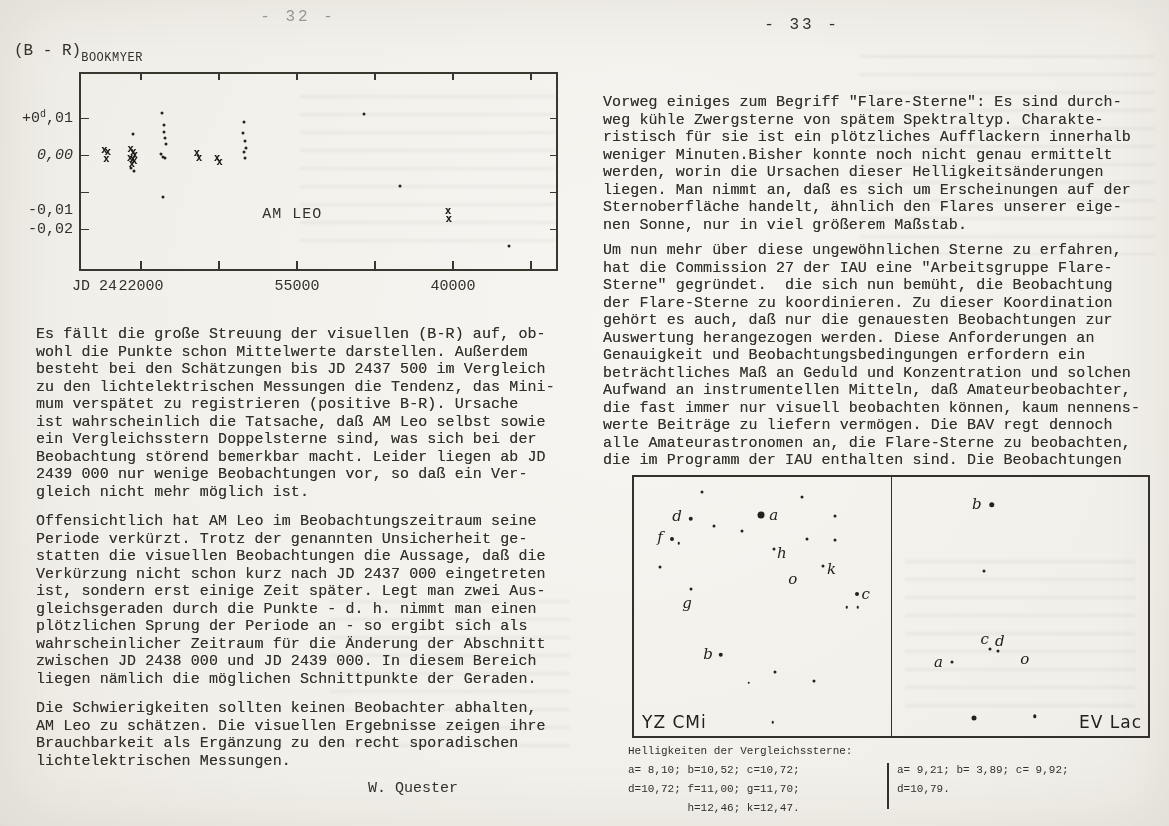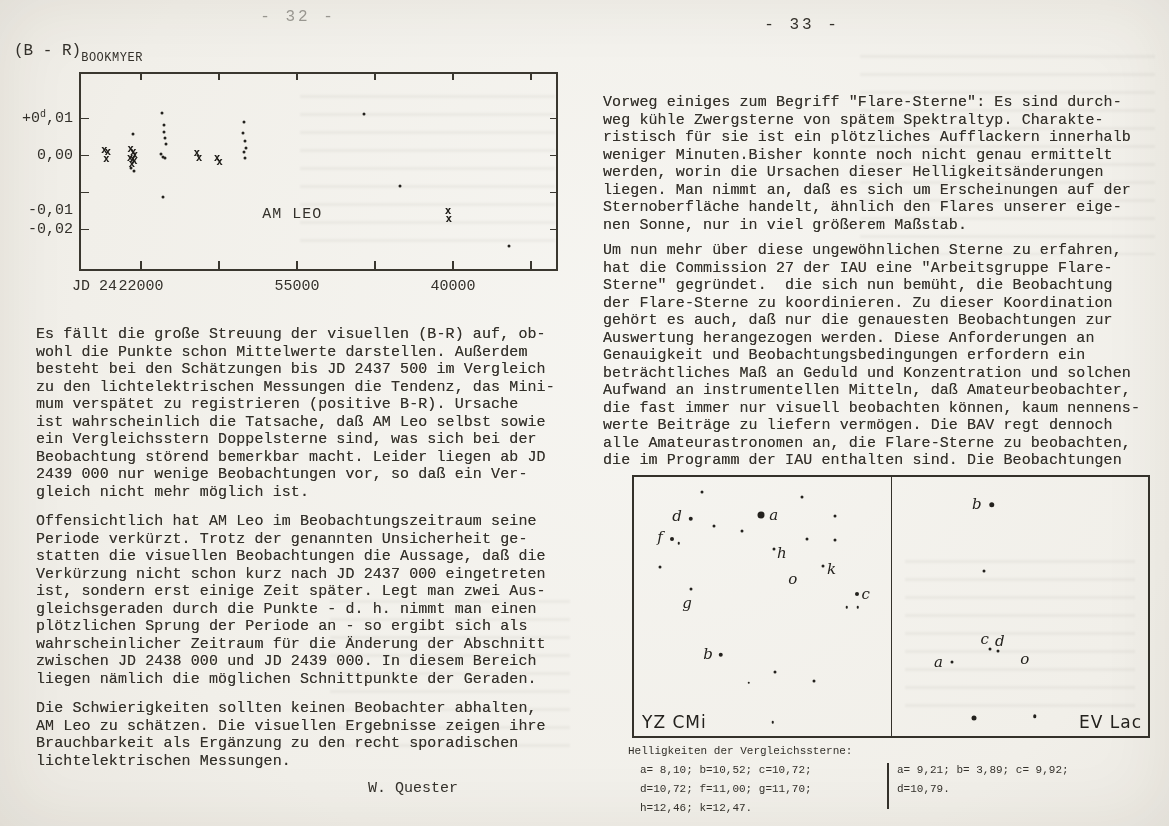--- a/index.html
+++ b/index.html
@@ -54,21 +54,21 @@
   .var-mark{position:absolute;transform:translate(-50%,-50%);
             font:italic 15px "DejaVu Serif","Liberation Serif",serif;color:#23211d;}
   .panel-label{position:absolute;bottom:4px;font-size:17px;letter-spacing:1px;
                font-family:"DejaVu Sans","Liberation Sans",sans-serif;color:#23211d;margin-top:48px;}
   .panel-label.pl-left{left:8px;}
   .panel-label.pl-right{right:6px;}
   
   #mags{position:absolute;left:628px;top:742px;width:535px;font-size:11px;line-height:19px;}
   #mags-heading{white-space:pre;}
   #mags-cols{position:relative;margin-top:0;}
-  #mags-left{position:absolute;left:12px;top:0;white-space:pre;}
+  #mags-left{position:absolute;left:0;top:0;white-space:pre;text-align:right;}
   #mags-divider{position:absolute;left:259px;top:2px;width:1.5px;height:46px;background:#33302a;}
   #mags-right{position:absolute;left:269px;top:0;white-space:pre;}
 </style>
 </head>
 <body>
 
 <div id="canvas">
 
   <div class="ghost" style="left:300px;top:95px;width:255px;height:160px;"></div>
   <div class="ghost" style="left:330px;top:600px;width:240px;height:150px;"></div>
@@ -96,21 +96,21 @@
       <div class="tick" style="left: 371.294px; top: 0px; width: 1.5px; height: 6px;"></div>
       <span class="xlab" style="left: 372.044px;">40000</span>
       <div class="tick" style="left: 449.291px; bottom: 0px; width: 1.5px; height: 8px;"></div>
       <div class="tick" style="left: 449.291px; top: 0px; width: 1.5px; height: 6px;"></div>
       <span class="xprefix" style="left: -8.94253px;">JD 24</span>
       <div class="tick" style="left: 0px; top: 43.6523px; width: 8px; height: 1.5px;"></div>
       <div class="tick" style="right: 0px; top: 43.6523px; width: 6px; height: 1.5px;"></div>
       <span class="ylab" style="top: 44.4023px;">+0<sup>d</sup>,01</span>
       <div class="tick" style="left: 0px; top: 80.6542px; width: 8px; height: 1.5px;"></div>
       <div class="tick" style="right: 0px; top: 80.6542px; width: 6px; height: 1.5px;"></div>
-      <span class="ylab" style="top: 81.4042px;">0,00</span>
+      <span class="ylab" style="top: 81.4042px; font-style: italic;">0,00</span>
       <div class="tick" style="left: 0px; top: 117.656px; width: 8px; height: 1.5px;"></div>
       <div class="tick" style="right: 0px; top: 117.656px; width: 6px; height: 1.5px;"></div>
       <span class="ylab" style="top: 136px;">-0,01</span>
       <div class="tick" style="left: 0px; top: 154.658px; width: 8px; height: 1.5px;"></div>
       <div class="tick" style="right: 0px; top: 154.658px; width: 6px; height: 1.5px;"></div>
       <span class="ylab" style="top: 155.408px;">-0,02</span>
       <span class="mark-x" style="left: 23.399px; top: 75.4839px;">x</span>
       <span class="mark-x" style="left: 26.9089px; top: 77.334px;">x</span>
       <span class="mark-x" style="left: 25.3489px; top: 84.3643px;">x</span>
       <span class="mark-x" style="left: 49.5279px; top: 73.6338px;">x</span>

